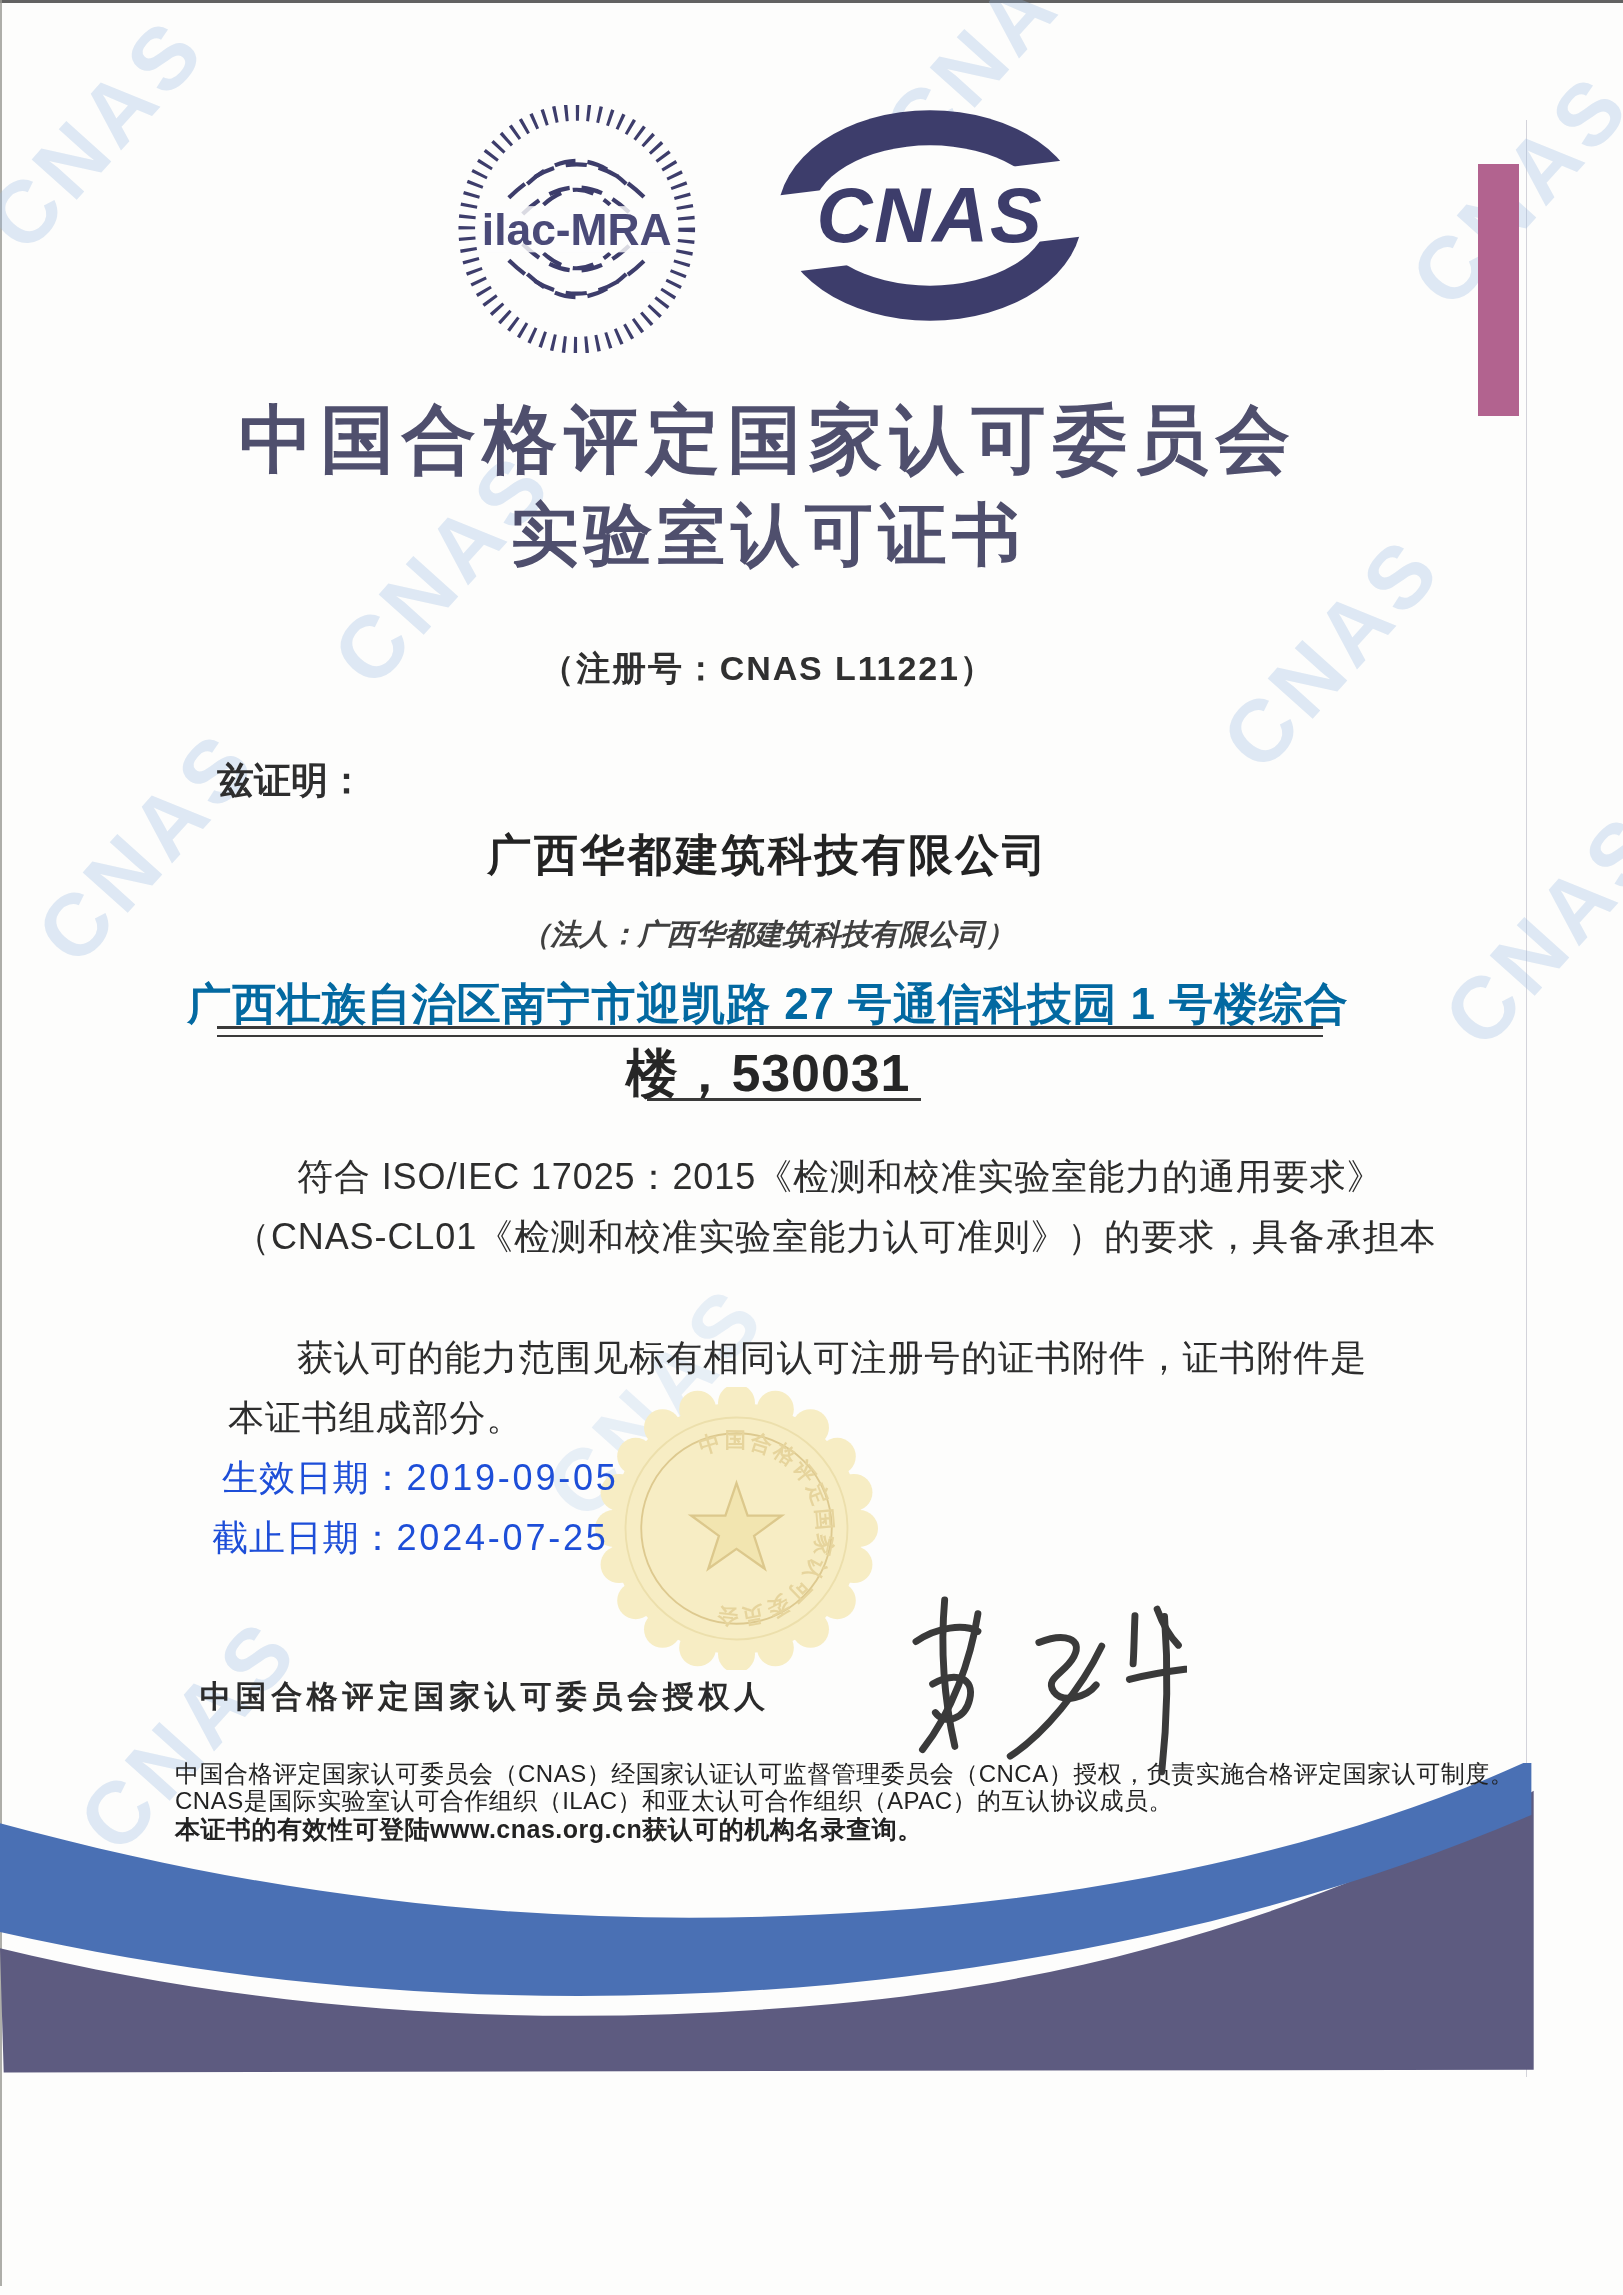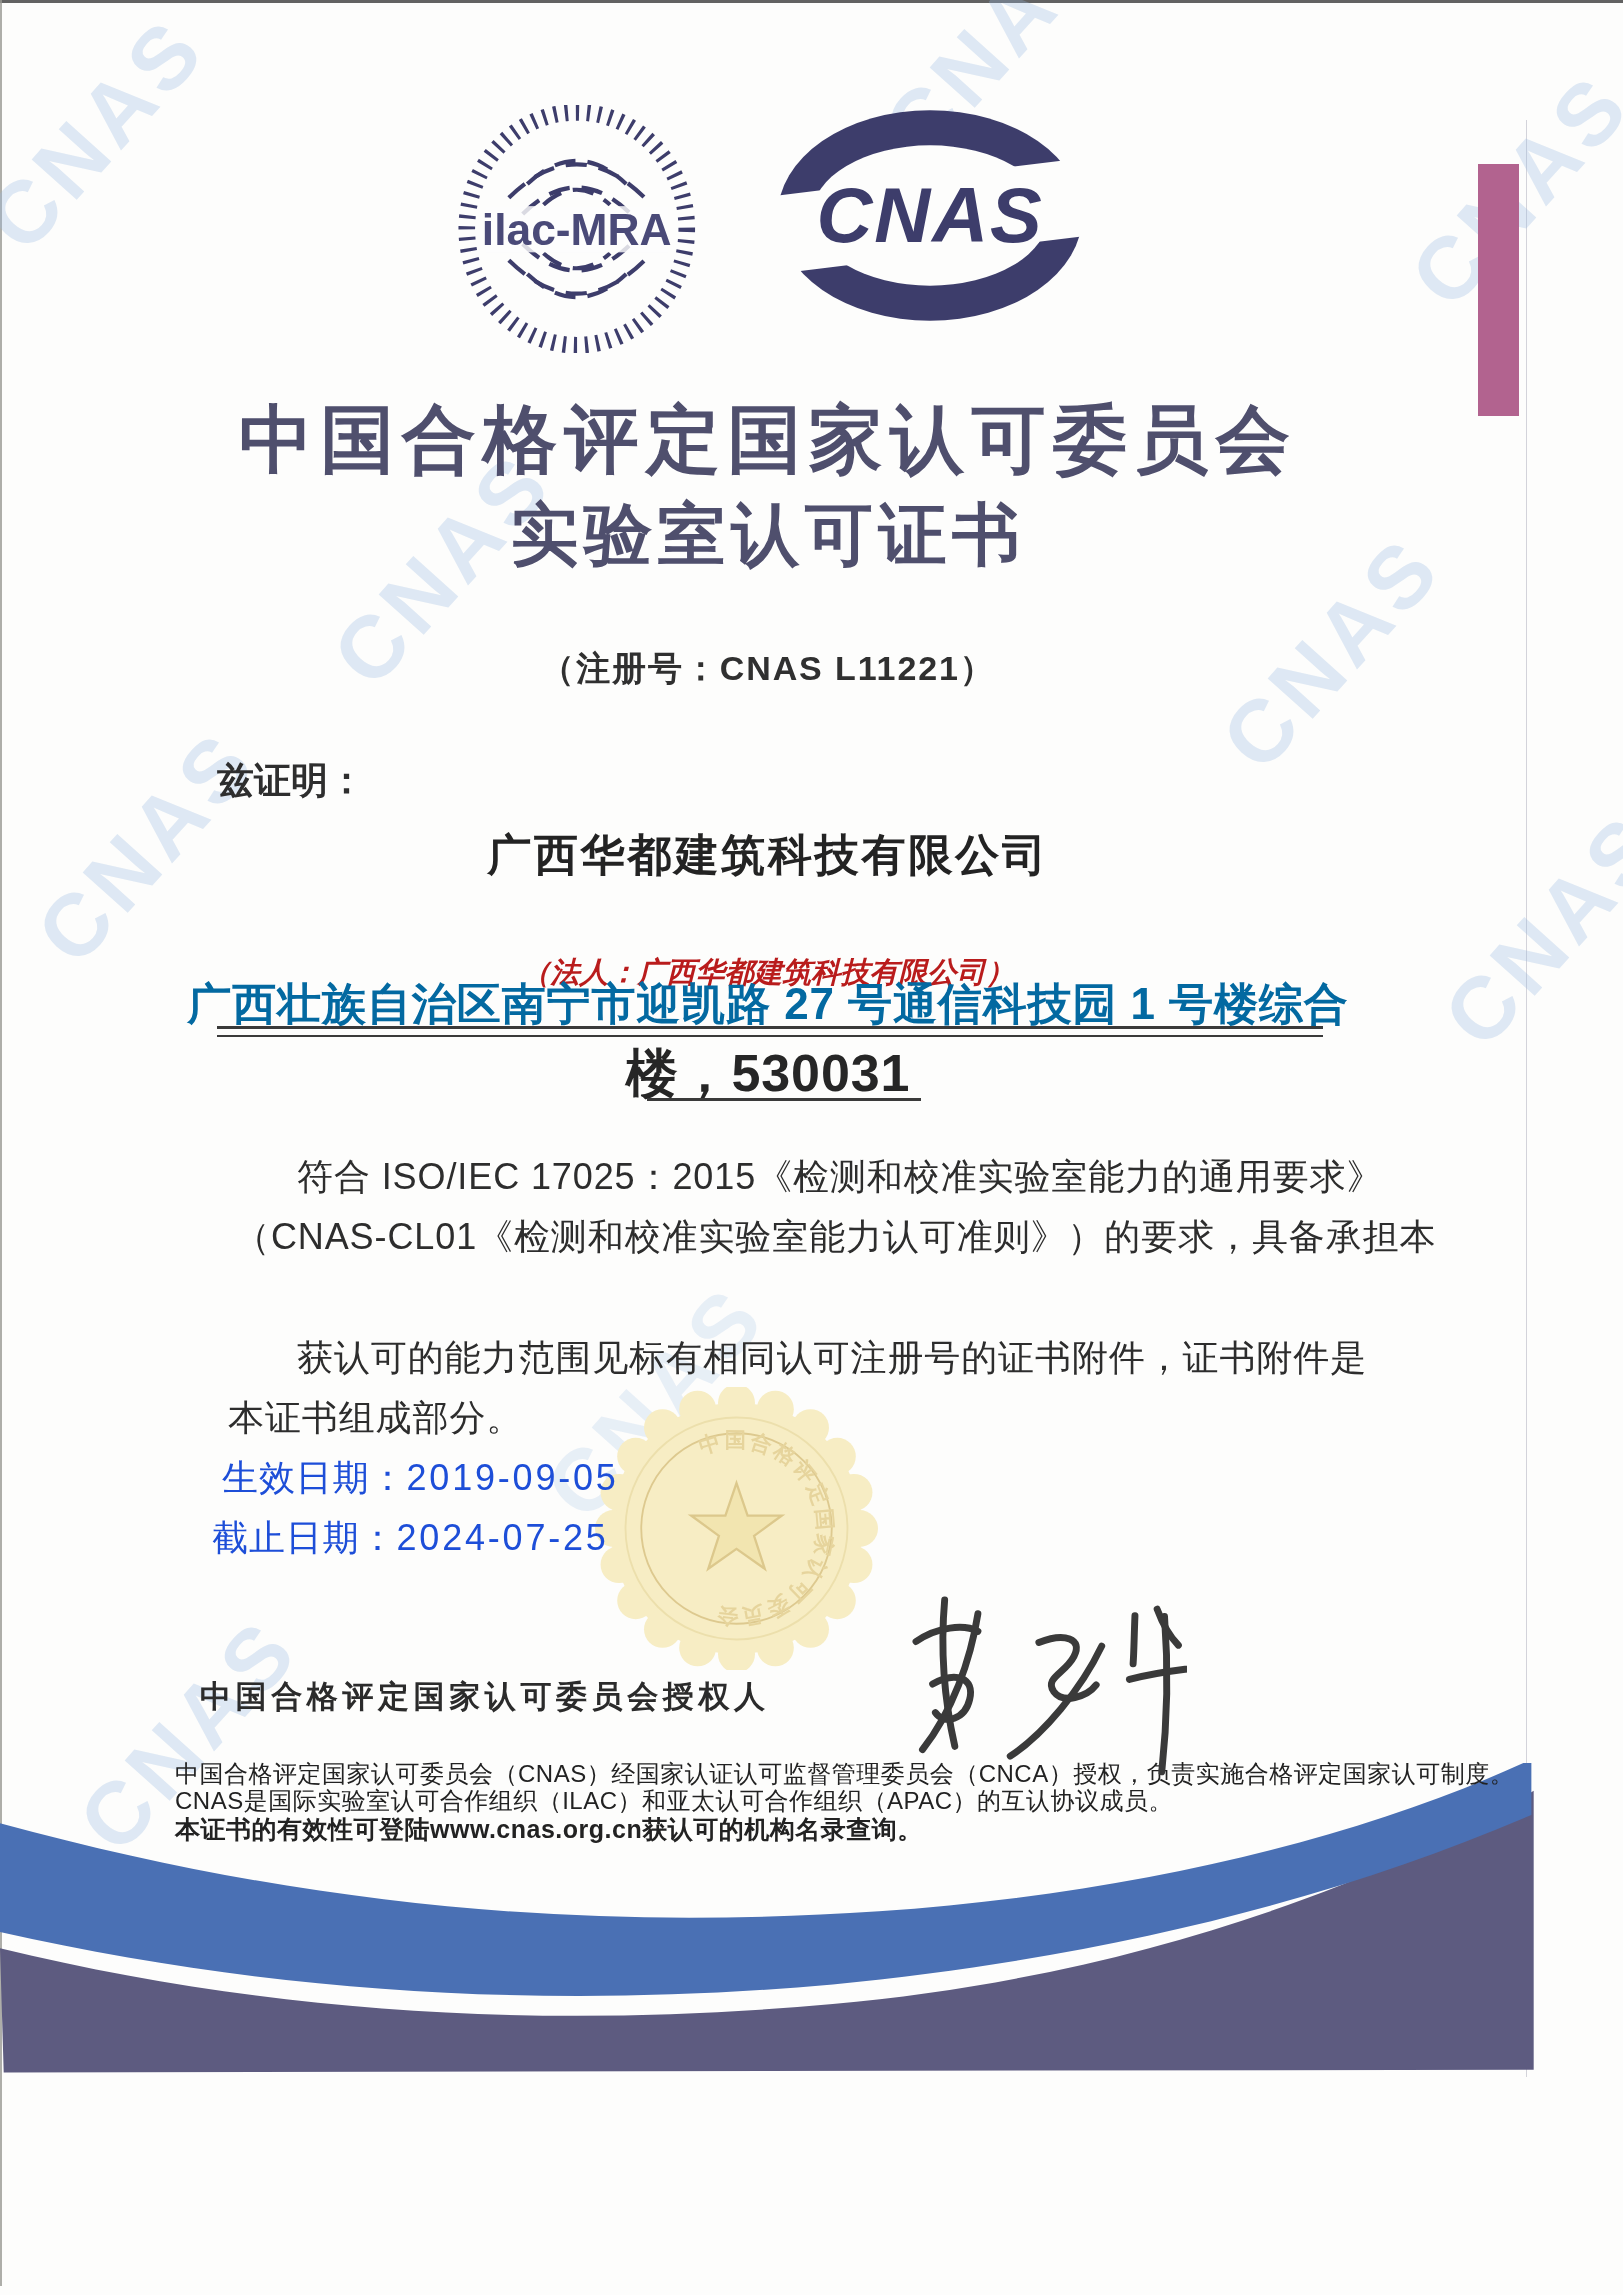--- a/index.html
+++ b/index.html
@@ -20,21 +20,21 @@
   }
   
   .logo{z-index:3;}
   
   .t-center{left:0;width:1536px;text-align:center;}
   .org-title{top:391px;font-size:74px;font-weight:bold;letter-spacing:7.4px;color:#4f4f6d;z-index:4;}
   .cert-title{top:490px;font-size:68px;font-weight:bold;letter-spacing:5.6px;color:#4f4f6d;z-index:4;}
   .reg-line{top:646px;font-size:34px;font-weight:600;letter-spacing:1.9px;color:#303030;z-index:4;}
   .certify{left:217px;top:756px;font-size:37px;font-weight:bold;z-index:4;}
   .company{top:826px;font-size:44px;font-weight:bold;letter-spacing:2.8px;color:#232323;z-index:4;}
-  .legal{top:915px;font-size:29px;font-weight:bold;font-style:italic;color:#b91c1c;z-index:4;margin-top:38px;}
+  .legal{top:915px;font-size:29px;font-weight:bold;font-style:italic;color:#404040;z-index:4;}
   .addr1{top:975px;font-size:44px;font-weight:bold;letter-spacing:0.9px;color:#0369a1;z-index:4;}
   .addr2{top:1039px;font-size:52px;font-weight:bold;letter-spacing:0.9px;color:#262626;z-index:4;}
   .uline{background:#3a3a3a;z-index:4;height:2.8px;}
   .body-line{font-size:36px;font-weight:500;letter-spacing:0.9px;color:#2d2d2d;white-space:nowrap;z-index:4;}
   .date-line{font-size:36px;font-weight:500;letter-spacing:0.9px;color:#1d4ed8;z-index:4;}
   .date-val{letter-spacing:2.8px;}
   .auth-line{left:176px;top:1676px;font-size:31px;font-weight:bold;letter-spacing:4.6px;color:#2b2b2b;z-index:4;white-space:nowrap;margin-left:24px;}
   .foot{left:175px;font-size:24px;font-weight:500;letter-spacing:0.5px;color:#222;white-space:nowrap;z-index:4;}
   .foot-b{font-weight:bold;font-size:25px;}
   .pink-bar{left:1478px;top:164px;width:41px;height:252px;background:#b2638f;z-index:2;}

